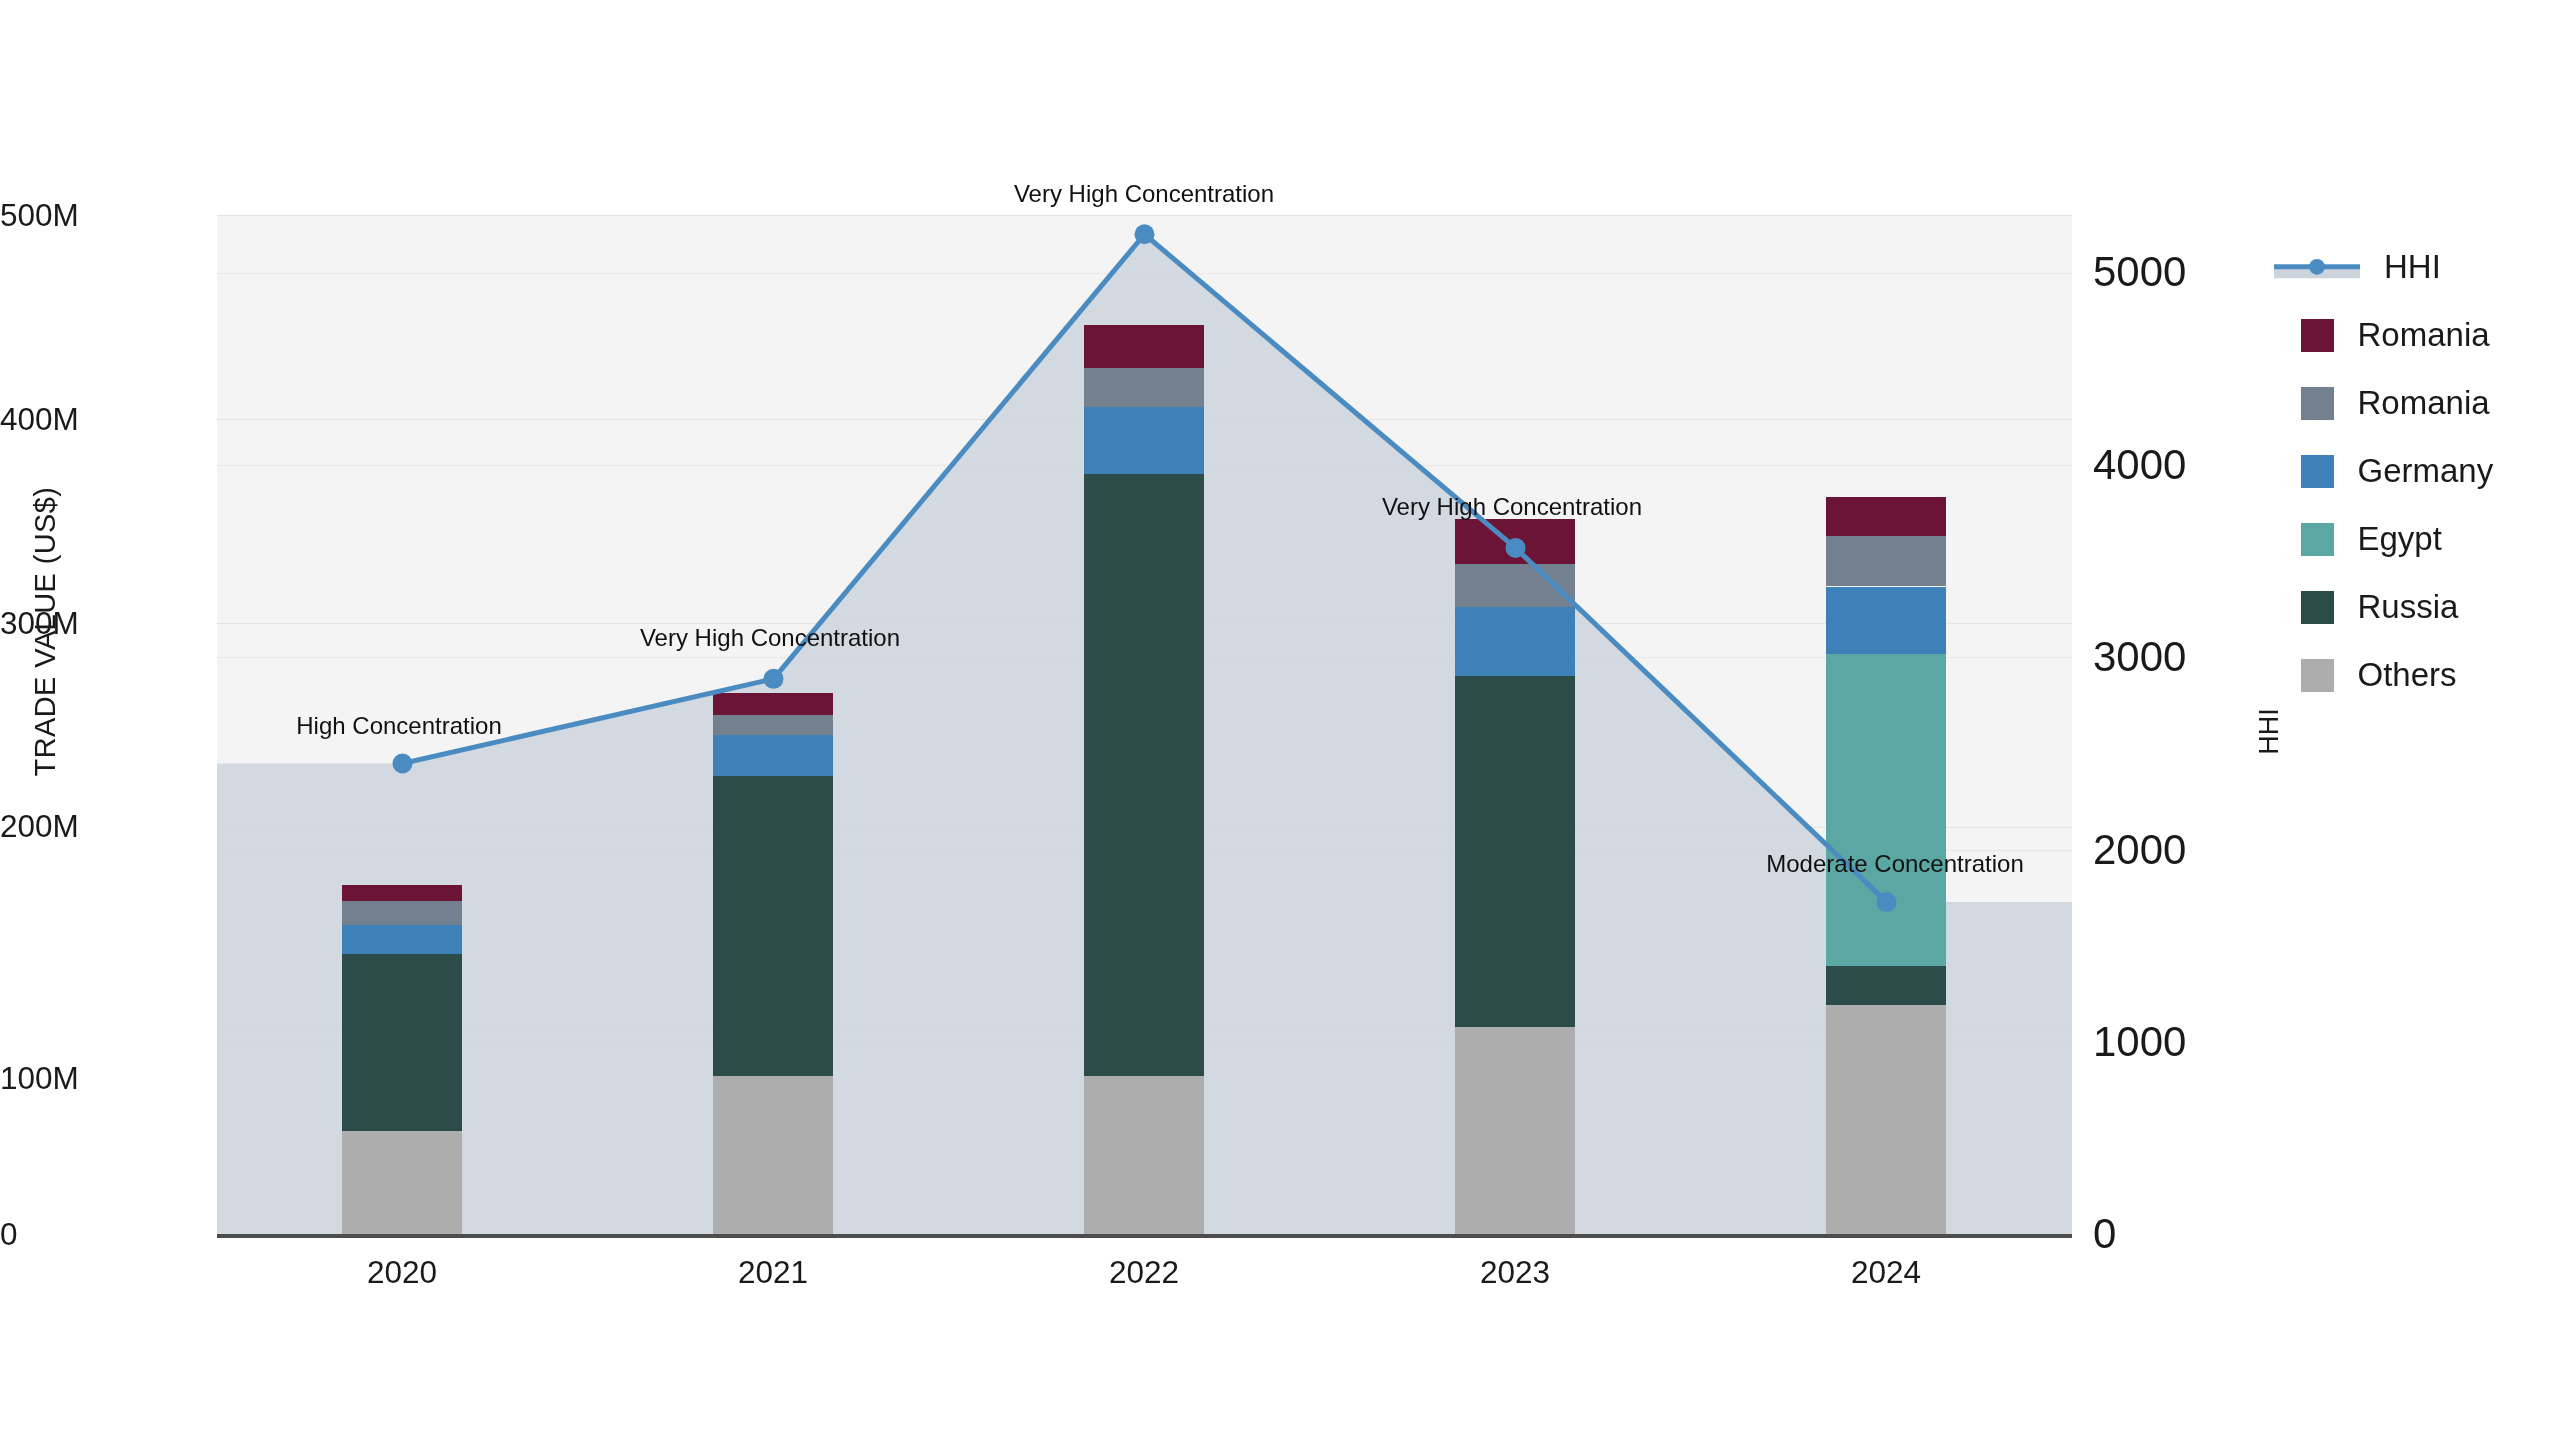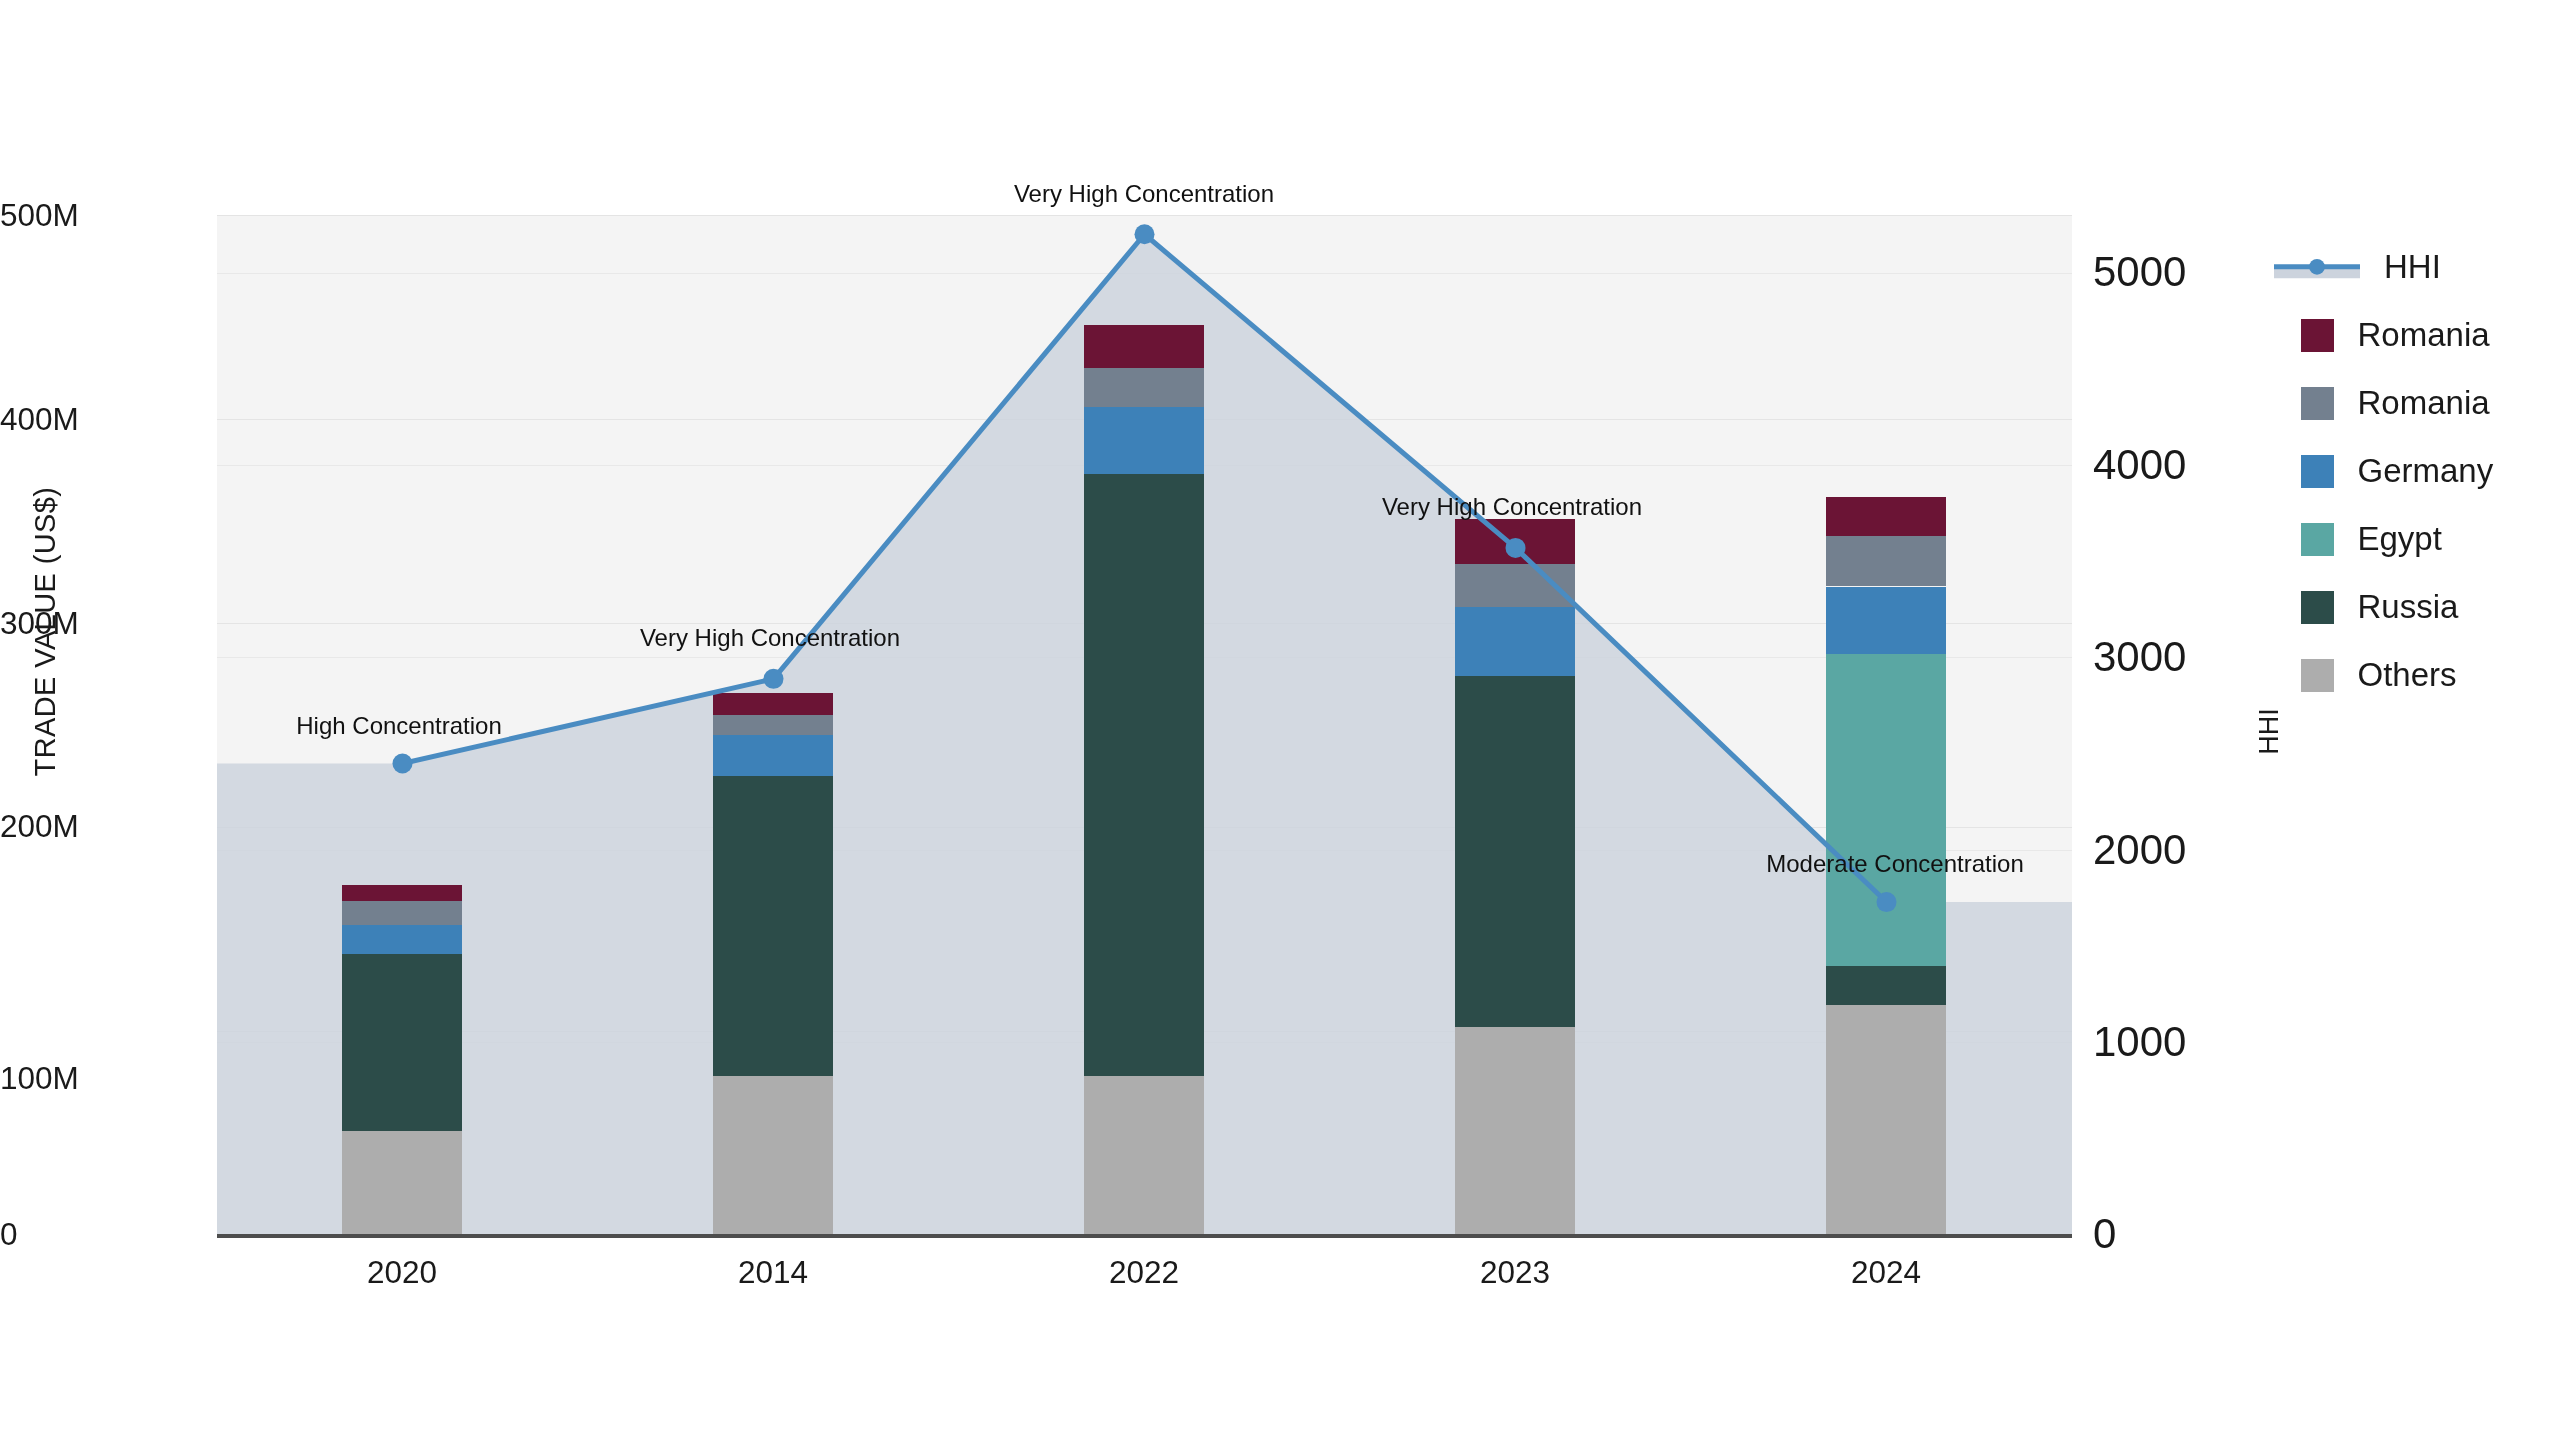--- a/index.html
+++ b/index.html
@@ -122,21 +122,21 @@
   <div id="ticks-right">
       <div class="ytick-r" style="top: 1234px;">0</div>
       <div class="ytick-r" style="top: 1042px;">1000</div>
       <div class="ytick-r" style="top: 850px;">2000</div>
       <div class="ytick-r" style="top: 657px;">3000</div>
       <div class="ytick-r" style="top: 465px;">4000</div>
       <div class="ytick-r" style="top: 272px;">5000</div>
     </div>
   <div id="ticks-x">
       <div class="xtick" style="left: 402px;">2020</div>
-      <div class="xtick" style="left: 773px;">2014</div>
+      <div class="xtick" style="left: 773px;">2021</div>
       <div class="xtick" style="left: 1144px;">2022</div>
       <div class="xtick" style="left: 1515px;">2023</div>
       <div class="xtick" style="left: 1886px;">2024</div>
     </div>
 
   <svg id="hhi-svg" viewBox="0 0 2592 1425" preserveAspectRatio="none">
       <polyline points="259.2,766.2735849056604 777.5999999999999,647.9716981132076 1296,26.88679245283015 1814.3999999999999,465.14150943396237 2332.7999999999997,959.8584905660377" fill="none" stroke="#4a8cc2" stroke-width="7" stroke-linejoin="round"></polyline>
       <circle cx="259.2" cy="766.2735849056604" r="14" fill="#4a8cc2"></circle>
       <circle cx="777.5999999999999" cy="647.9716981132076" r="14" fill="#4a8cc2"></circle>
       <circle cx="1296" cy="26.88679245283015" r="14" fill="#4a8cc2"></circle>

